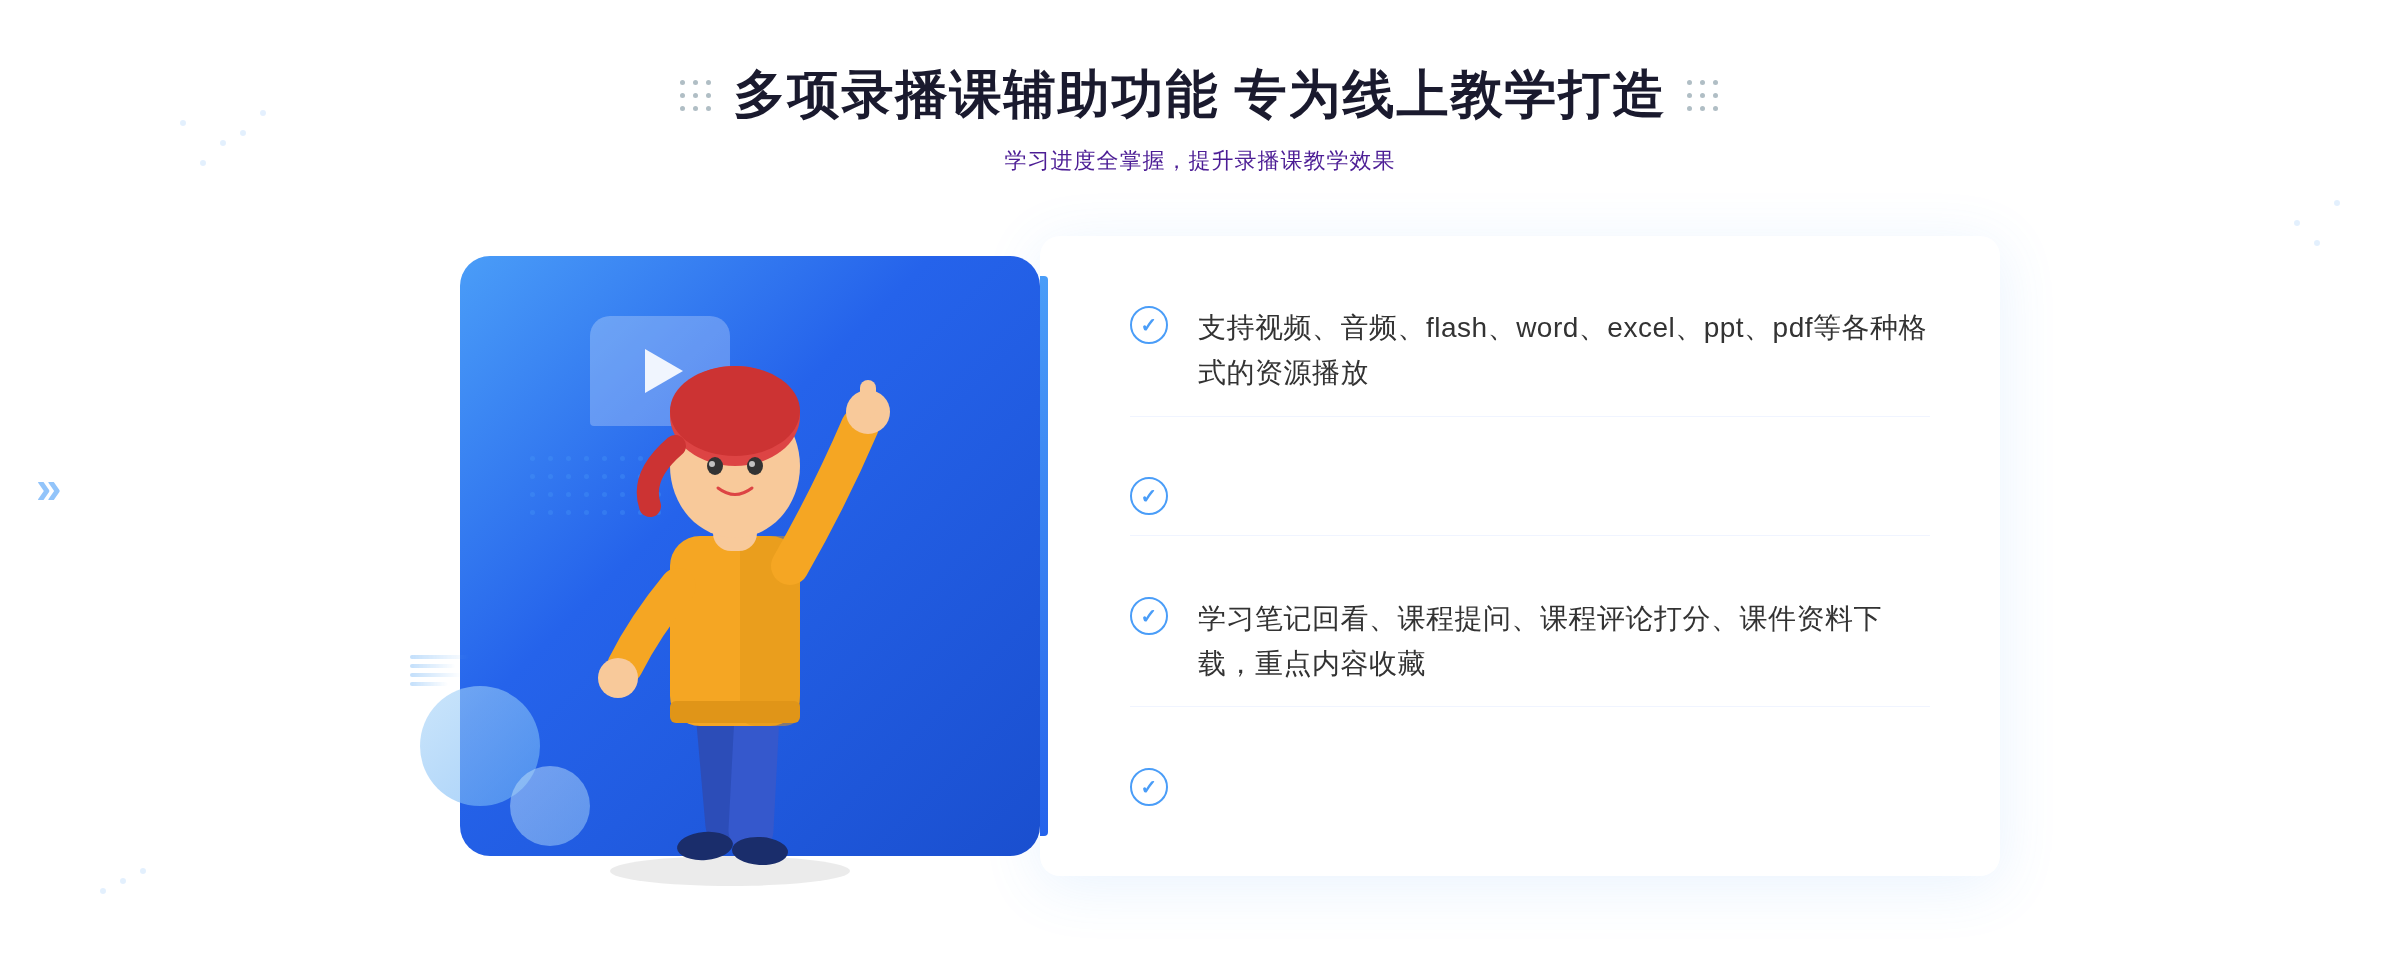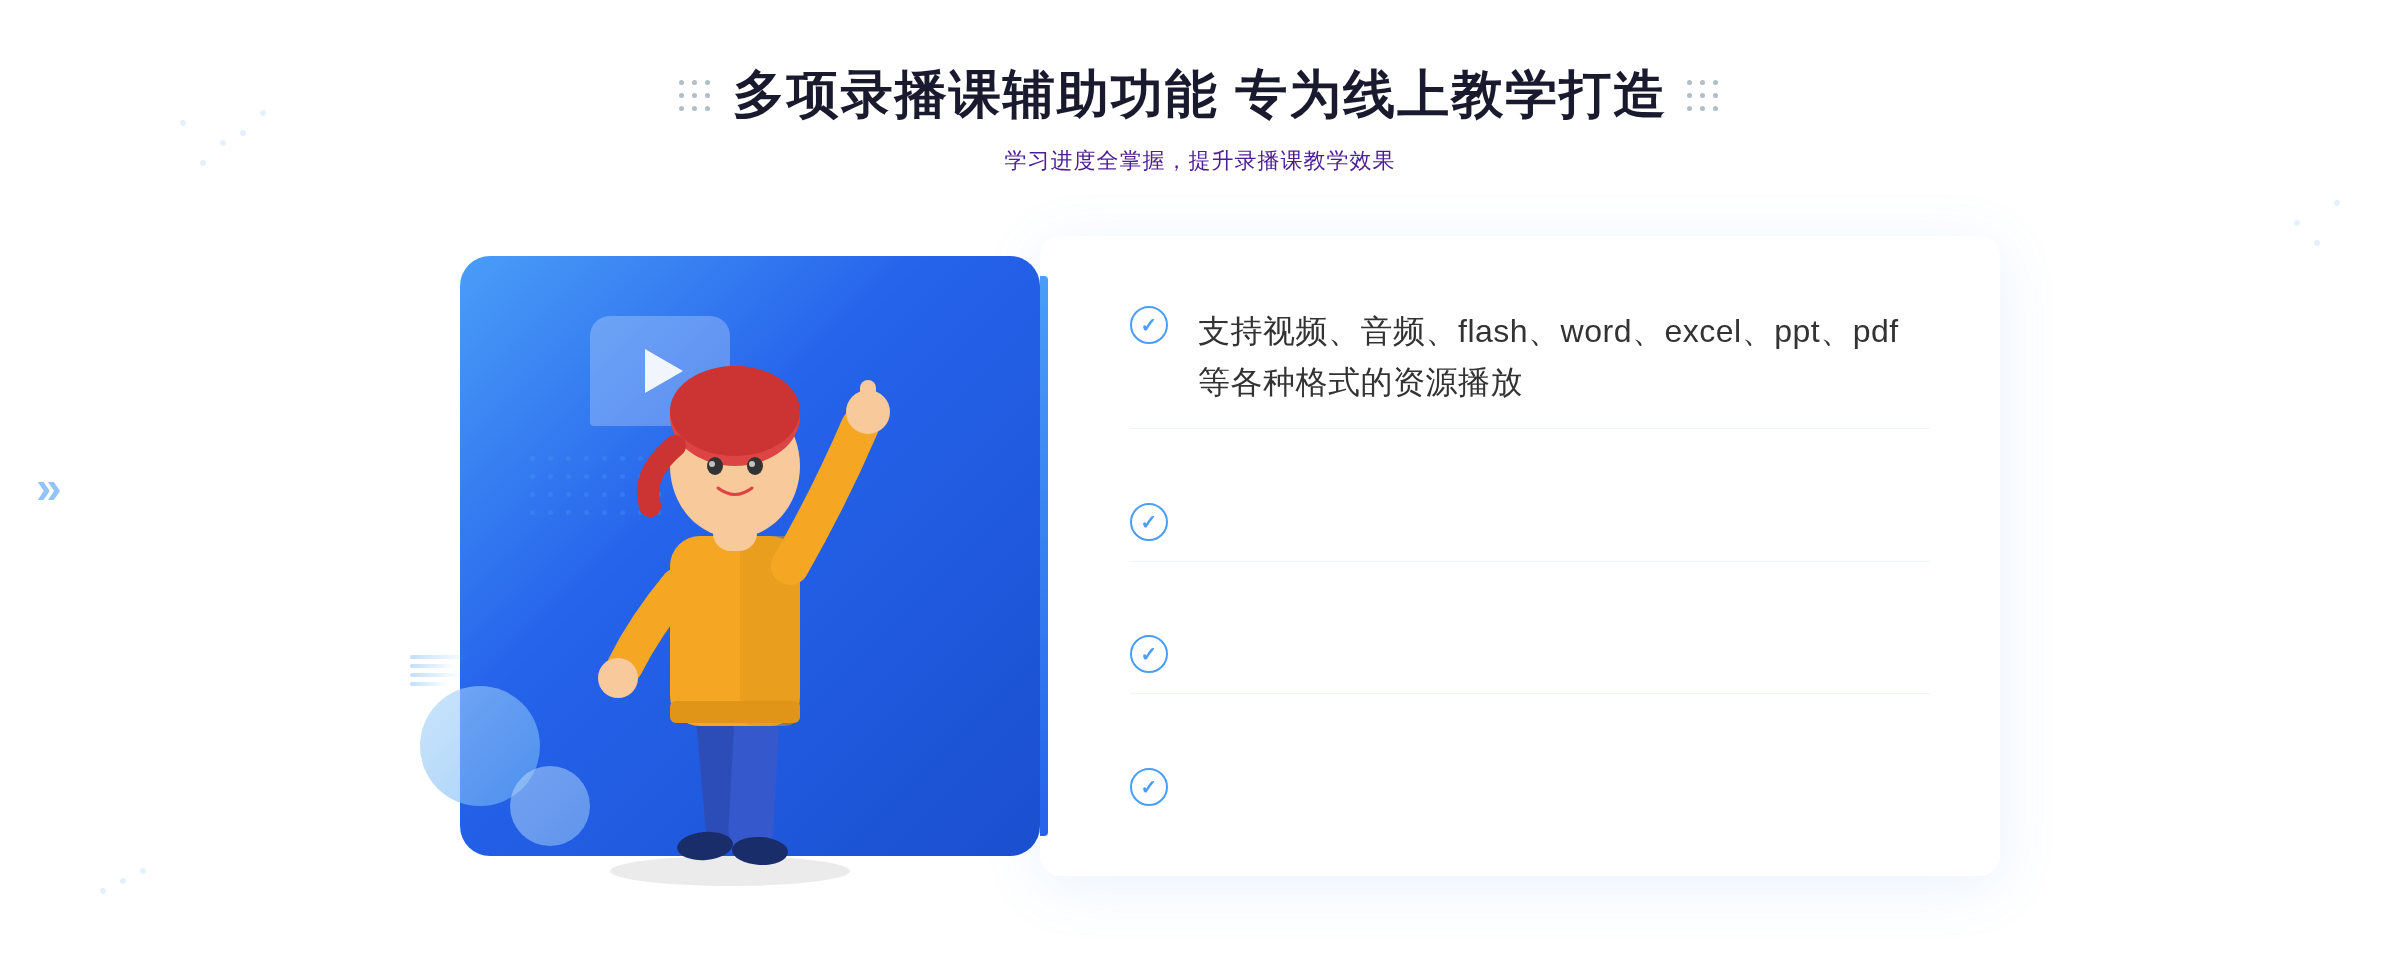--- a/index.html
+++ b/index.html
@@ -45,20 +45,21 @@
       display: flex;
       align-items: center;
       gap: 20px;
     }
 
     .main-title {
       font-size: 52px;
       font-weight: 600;
       color: #1a1a2e;
       letter-spacing: 2px;
+      font-family: Liberation Serif, serif;
     }
 
     .subtitle {
       font-size: 22px;
       color: #4c1d95;
       margin-top: 16px;
       letter-spacing: 1px;
     }
 
     
@@ -237,21 +238,21 @@
     }
 
     .check-mark {
       color: #4a9df8;
       font-size: 20px;
       font-weight: 600;
       line-height: 1;
     }
 
     .feature-text {
-      font-size: 32px;
+      font-size: 28px;
       color: #333;
       line-height: 1.6;
       letter-spacing: 0.5px;
     }
 
     
     .outer-chevron {
       position: absolute;
       left: 36px;
       top: 50%;
@@ -449,20 +450,21 @@
       <div class="feature-item">
         <div class="check-circle">
           <span class="check-mark">✓</span>
         </div>
       </div>
 
       <div class="feature-item">
         <div class="check-circle">
           <span class="check-mark">✓</span>
         </div>
+        <span class="feature-text">学习笔记回看、课程提问、课程评论打分、课件资料下载，重点内容收藏</span>
       </div>
 
       <div class="feature-item">
         <div class="check-circle">
           <span class="check-mark">✓</span>
         </div>
       </div>
 
     </div>
 

